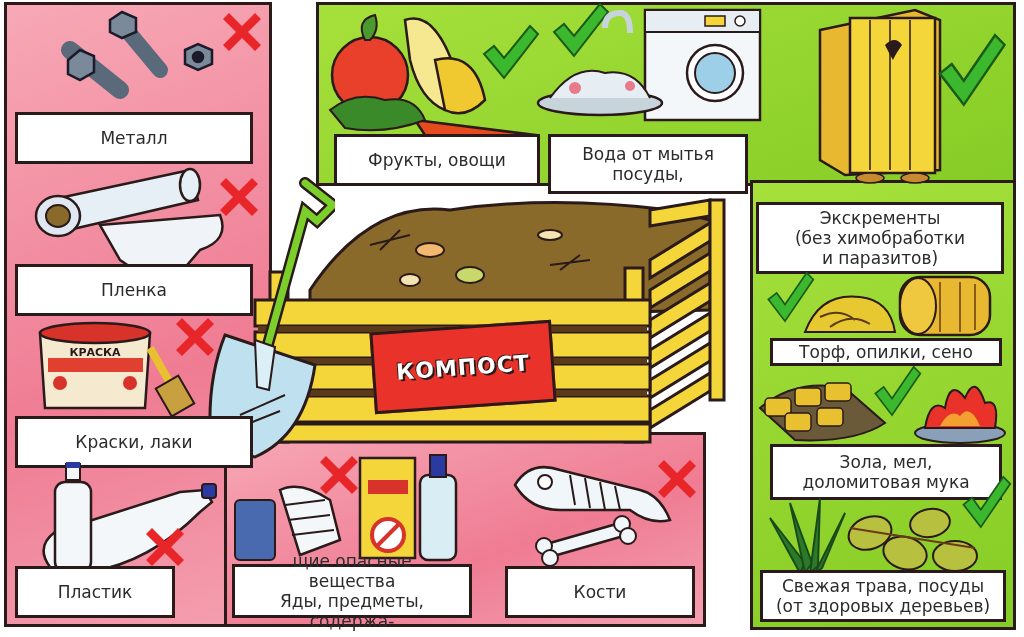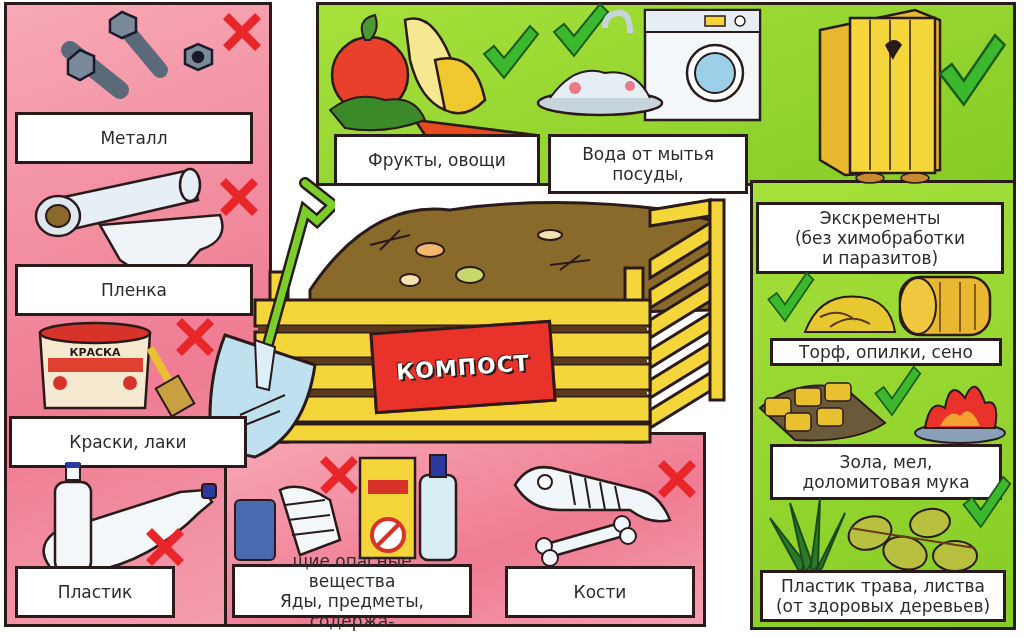--- a/index.html
+++ b/index.html
@@ -114,21 +114,21 @@
   <rect x="18" y="40" width="95" height="14" fill="#e04030"></rect>
   <circle cx="30" cy="65" r="7" fill="#d8332a"></circle>
   <circle cx="100" cy="65" r="7" fill="#d8332a"></circle>
   <text x="65" y="38" font-size="11" font-weight="bold" fill="#2a1a1a" text-anchor="middle" font-family="DejaVu Sans, sans-serif">КРАСКА</text>
   <path d="M120 30 L140 65" stroke="#e8c030" stroke-width="8"></path>
   <rect x="132" y="62" width="26" height="32" fill="#c8a040" stroke="#2a1a1a" stroke-width="2" transform="rotate(-30 145 78)"></rect>
 </svg>
 <svg class="mark" style="left:168px; top:310px;" width="54" height="54" viewBox="0 0 54 54">
   <path d="M8 14 L14 8 L27 21 L40 8 L46 14 L33 27 L46 40 L40 46 L27 33 L14 46 L8 40 L21 27 Z" fill="#e8262a"></path>
 </svg>
-<div class="label" style="left:9px; top:416px; width:238px; height:52px;">Краски, лаки</div>
+<div class="label" style="left:15px; top:416px; width:238px; height:52px;">Краски, лаки</div>
 
 <svg class="ill" style="left:30px; top:462px;" width="190" height="115" viewBox="0 0 190 115">
   <path d="M20 105 Q5 85 25 70 L150 30 L175 28 L182 40 L170 50 Q120 100 60 110 Z" fill="#f4f7fa" stroke="#2a1a1a" stroke-width="2.5"></path>
   <rect x="172" y="22" width="14" height="14" rx="3" fill="#2a3aa0" stroke="#2a1a1a" stroke-width="2"></rect>
   <rect x="25" y="20" width="36" height="90" rx="10" fill="#f4f7fa" stroke="#2a1a1a" stroke-width="2.5"></rect>
   <rect x="36" y="2" width="14" height="16" fill="#f4f7fa" stroke="#2a1a1a" stroke-width="2"></rect>
   <rect x="36" y="0" width="14" height="6" fill="#2a3aa0"></rect>
 </svg>
 <svg class="mark" style="left:138px; top:520px;" width="54" height="54" viewBox="0 0 54 54">
   <path d="M8 14 L14 8 L27 21 L40 8 L46 14 L33 27 L46 40 L40 46 L27 33 L14 46 L8 40 L21 27 Z" fill="#e8262a"></path>
@@ -265,15 +265,15 @@
     <ellipse cx="145" cy="55" rx="22" ry="16" transform="rotate(15 145 55)"></ellipse>
     <ellipse cx="170" cy="25" rx="20" ry="14" transform="rotate(-10 170 25)"></ellipse>
     <ellipse cx="195" cy="58" rx="22" ry="15"></ellipse>
   </g>
   <path d="M90 30 L215 50" stroke="#6a3a1a" stroke-width="2"></path>
 </svg>
 <svg class="mark" style="left:960px; top:472px;" width="52" height="60" viewBox="0 0 60 66">
   <path d="M4 36 L14 28 L24 42 L50 4 L58 12 L24 62 Z" fill="#3cb82e" stroke="#1a5a1a" stroke-width="2"></path>
 </svg>
 <div class="label" style="left:760px; top:570px; width:246px; height:52px; flex-direction:column;">
-  <span>Пластик трава, листва</span>
+  <span>Свежая трава, посуды</span>
   <span>(от здоровых деревьев)</span>
 </div>
 
 </body></html>

